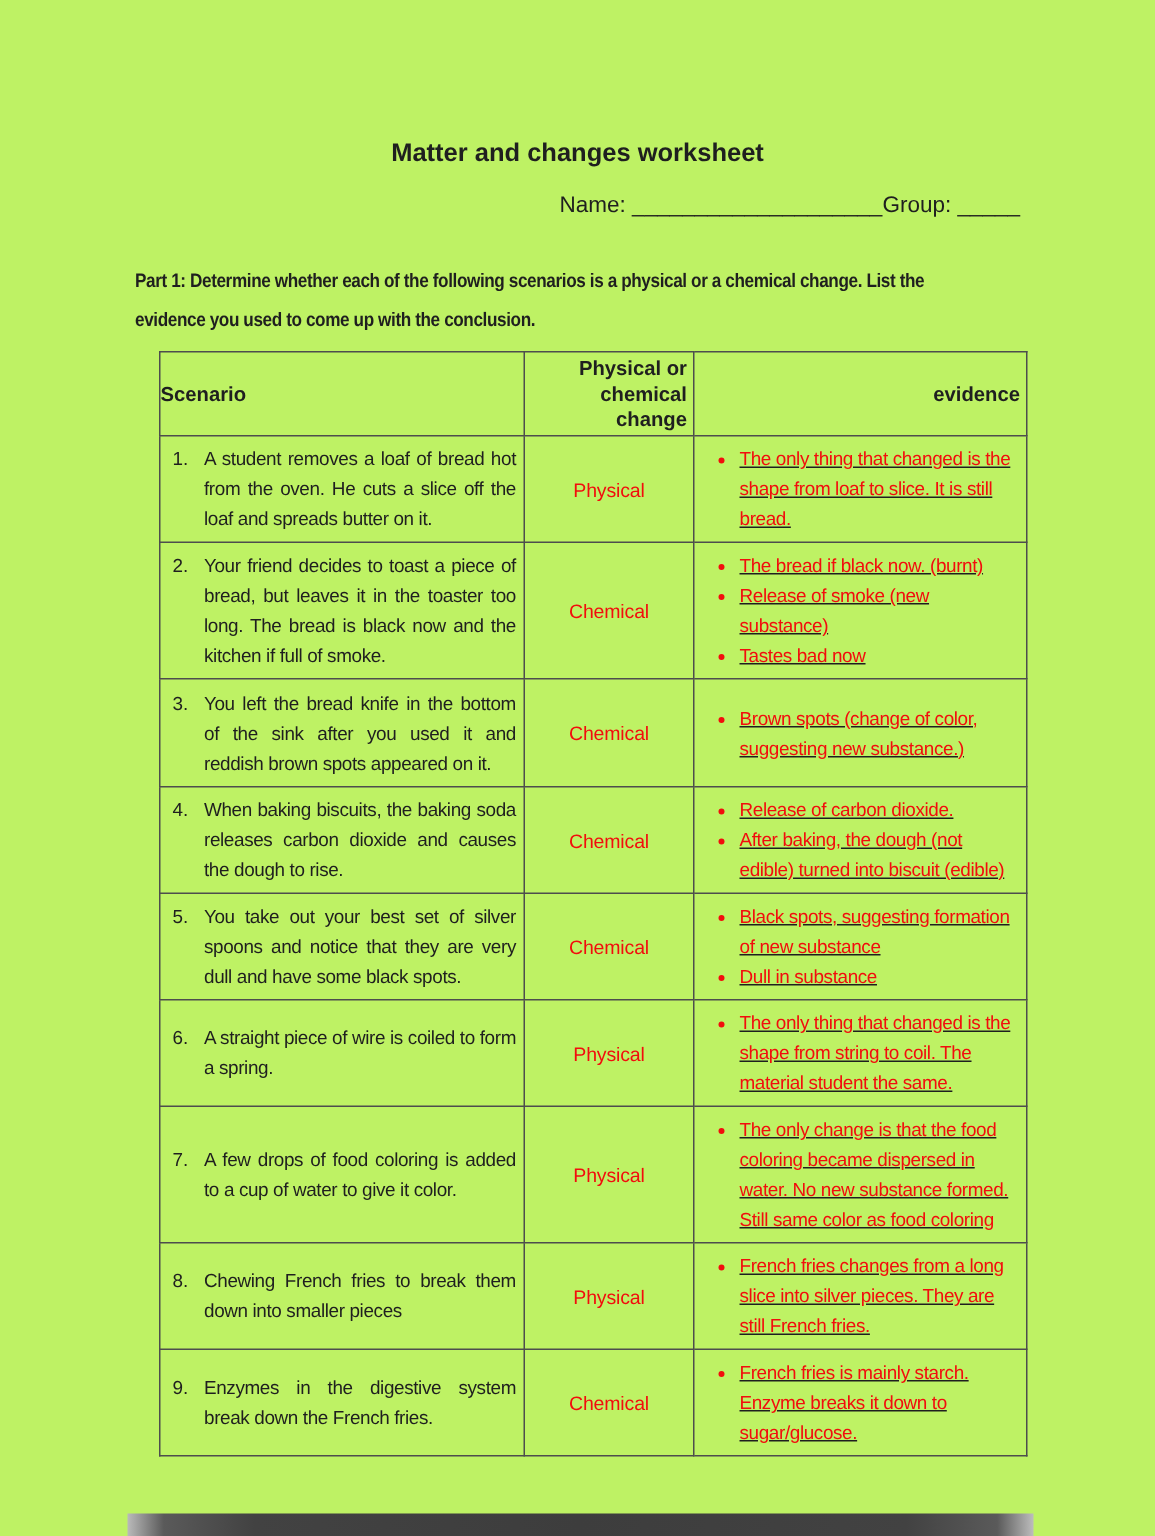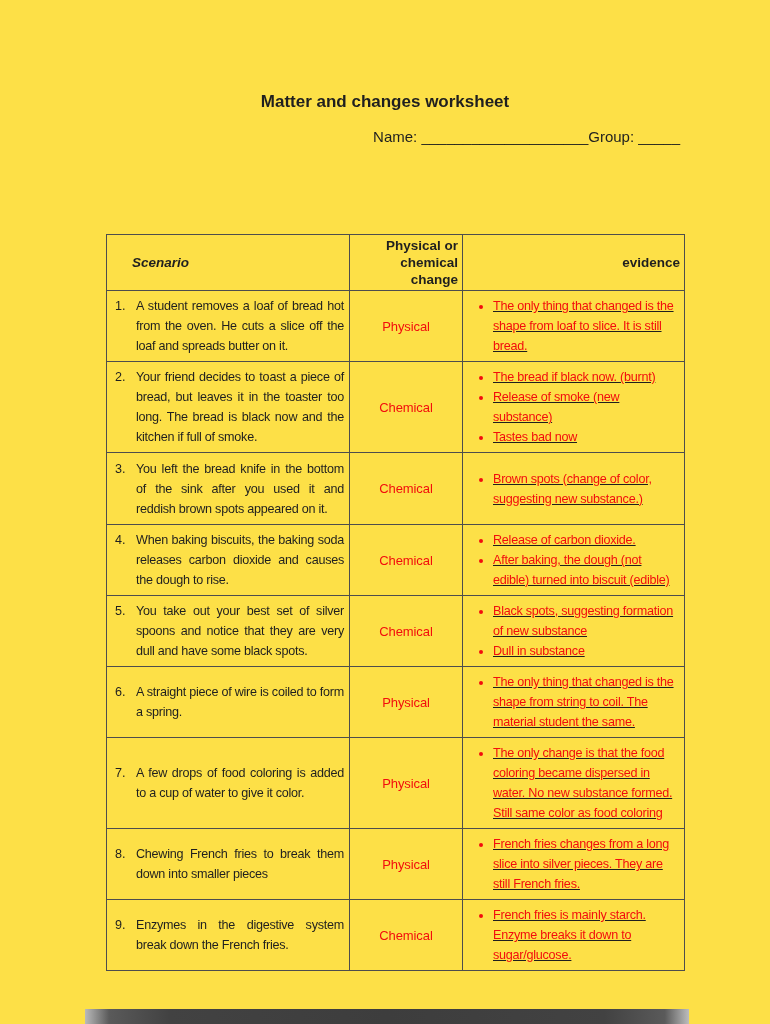--- a/index.html
+++ b/index.html
@@ -5,21 +5,21 @@
   :root{
     --red:#f20d0d;
     --ink:#1f1f1f;
     --border:#4d4d4d;
   }
   *{box-sizing:border-box;}
   html,body{margin:0;padding:0;background:#ffffff;}
   .page{
     position:relative;
     width:770px;height:1024px;
-    background:#fde047;
+    background:#bef264;
     overflow:hidden;
     font-family:"Liberation Sans", sans-serif;
     color:var(--ink);
   }
   .title{
     position:absolute;top:92px;left:0;right:0;
     text-align:center;
     font-size:17px;font-weight:700;
   }
   .nameline{
@@ -46,21 +46,21 @@
   .wtable th,.wtable td{
     border:1px solid var(--border);
     vertical-align:middle;
     padding:0;
   }
   .wtable thead tr{height:40px;}
   .wtable th{
     font-size:13.5px;font-weight:700;line-height:17px;
     text-align:right;padding:2px 4px;color:var(--ink);
   }
-  th.h-scenario{text-align:left;padding-left:25px;font-style:italic;}
+  th.h-scenario{text-align:left;padding-left:0;}
   td.scell{padding:5px 5px 5px 8px;}
   .swrap{display:flex;align-items:flex-start;}
   .num{flex:0 0 21px;font-size:12.6px;line-height:20px;}
   .stext{
     flex:1;text-align:justify;
     font-size:12.6px;line-height:20px;letter-spacing:-0.25px;
   }
   td.acell{
     text-align:center;color:var(--red);
     font-size:13px;letter-spacing:-0.1px;
@@ -81,20 +81,24 @@
 </style>
 </head>
 <body>
 
 <div class="page">
 
   <div class="title">Matter and changes worksheet</div>
 
   <div class="nameline">Name: ____________________Group: _____</div>
 
+  <div class="part1">
+    <div class="pline">Part 1: Determine whether each of the following scenarios is a physical or a chemical change. List the</div>
+    <div class="pline">evidence you used to come up with the conclusion.</div>
+  </div>
 
   <table class="wtable">
     <colgroup>
         <col class="c1">
         <col class="c2">
         <col class="c3">
       </colgroup>
     <thead>
       <tr>
         <th class="h-scenario">Scenario</th>

